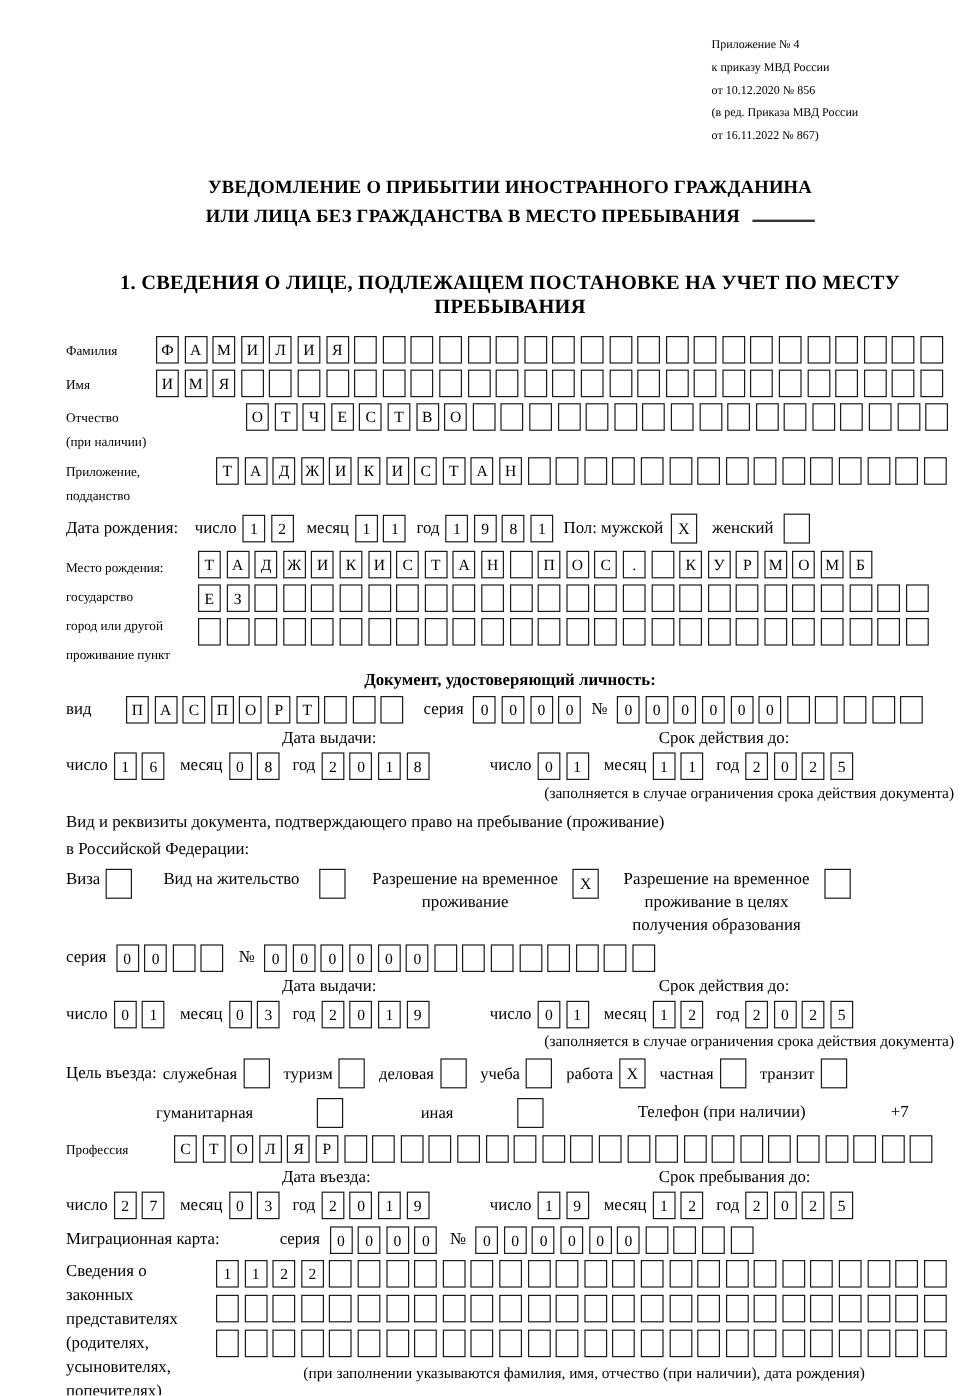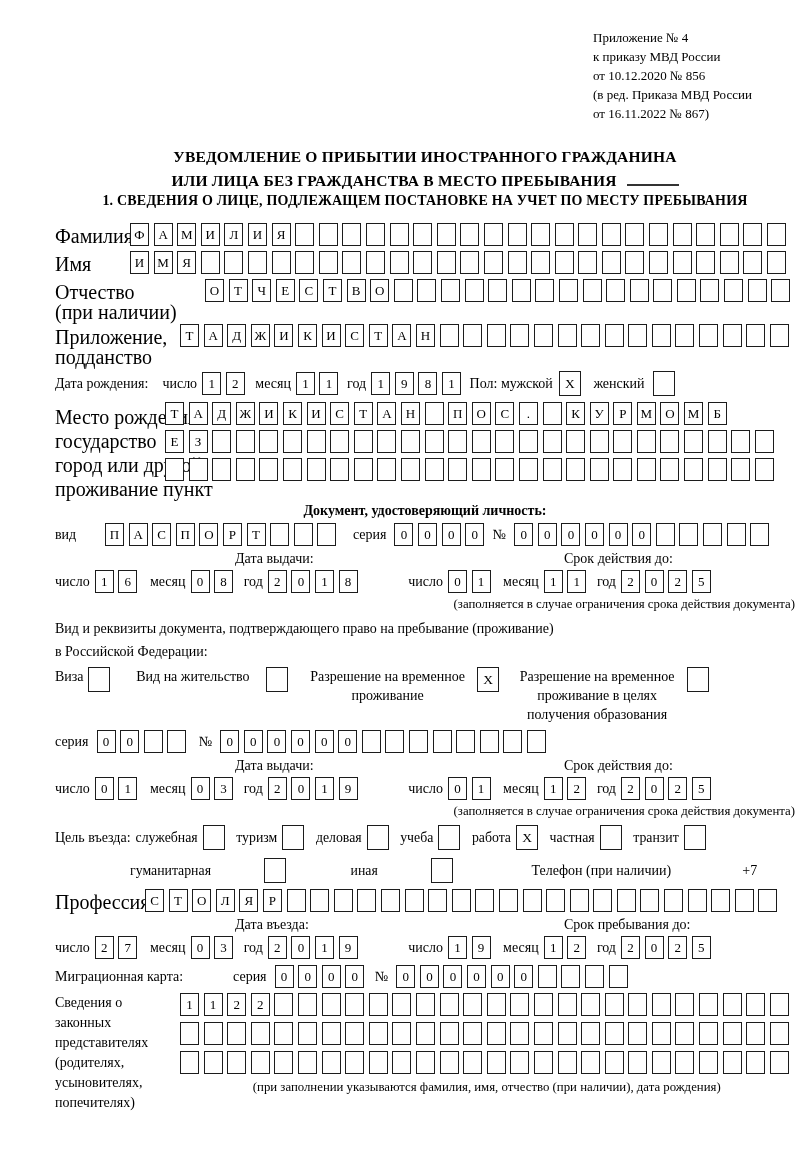--- a/index.html
+++ b/index.html
@@ -2,43 +2,43 @@
 <html><head>
 <meta charset="utf-8">
 <style>
   html,body{margin:0;padding:0;background:#ffffff;}
   .page{
     width:800px;height:1163px;box-sizing:border-box;
     padding:28px 5px 0 55px;
     font-family:"Liberation Serif","DejaVu Serif",serif;
     color:#000;background:#fff;overflow:hidden;position:relative;
   }
-  .hdr-block{width:190px;margin-left:auto;margin-right:12px;font-size:13px;line-height:19px;}
+  .hdr-block{width:190px;margin-left:auto;margin-right:12px;font-size:10px;line-height:19px;}
   .forma{font-weight:bold;font-size:15px;text-align:right;padding-right:32px;margin-top:10px;letter-spacing:.3px;}
   .title{margin-top:22px;text-align:center;font-weight:bold;font-size:15.5px;line-height:24px;letter-spacing:.2px;}
   .title .uline{display:inline-block;width:52px;border-bottom:2px solid #333;height:14px;margin-left:10px;}
-  .sec-h{margin-top:0;text-align:center;font-weight:bold;font-size:14px;letter-spacing:.2px;}
+  .sec-h{margin-top:33px;text-align:center;font-weight:bold;font-size:17px;letter-spacing:.2px;}
   .row{display:flex;align-items:flex-start;margin-bottom:5px;}
-  .lbl{flex:none;font-size:20px;line-height:20px;padding-top:3px;}
+  .lbl{flex:none;font-size:11px;line-height:20px;padding-top:3px;}
   .lbl div{white-space:nowrap;}
   .w75{width:75px;} .w110{width:110px;line-height:24px;} .w125{width:125px;} .w150{width:150px;} .w90{width:90px;}
   .cells{display:flex;flex-wrap:nowrap;flex:none;}
   .cell{
     box-sizing:border-box;flex:none;width:19px;height:23px;
     border:1.5px solid #1c1c1c;margin-right:4.6px;
     display:flex;align-items:center;justify-content:center;
     font-size:13px;line-height:1;background:#fff;
   }
   .cb .cell{width:22px;height:25px;font-size:13.5px;}
   .dg{display:flex;align-items:center;flex:none;}
   .dg .t{font-size:14px;margin-right:5px;white-space:nowrap;}
   .dates{display:flex;align-items:center;margin-bottom:6px;}
   .hdr2{position:relative;height:19px;font-size:14px;}
   .hdr2 .h-issue{position:absolute;left:180px;white-space:nowrap;}
-  .hdr2 .h-valid{position:absolute;left:509px;white-space:nowrap;}
+  .hdr2 .h-valid{position:absolute;left:494px;white-space:nowrap;}
   .note-r{text-align:right;font-size:12.8px;margin-top:-2px;margin-bottom:5px;white-space:nowrap;}
   .plain{font-size:14px;line-height:23px;}
   .chk-row{display:flex;align-items:flex-start;margin-top:4px;margin-bottom:6px;}
   .chk-item{display:flex;align-items:flex-start;flex:none;}
   .chk-item .ctext{font-size:14px;line-height:19px;text-align:center;white-space:nowrap;}
   .mrow{display:flex;align-items:center;margin-bottom:5px;}
   .mrow .t{font-size:14px;margin-right:8px;white-space:nowrap;}
   .reps{display:flex;align-items:flex-start;margin-top:2px;}
   .reps .lblcol{width:125px;flex:none;font-size:14px;line-height:20px;}
   .reps .boxcol .cells{margin-bottom:6px;}

